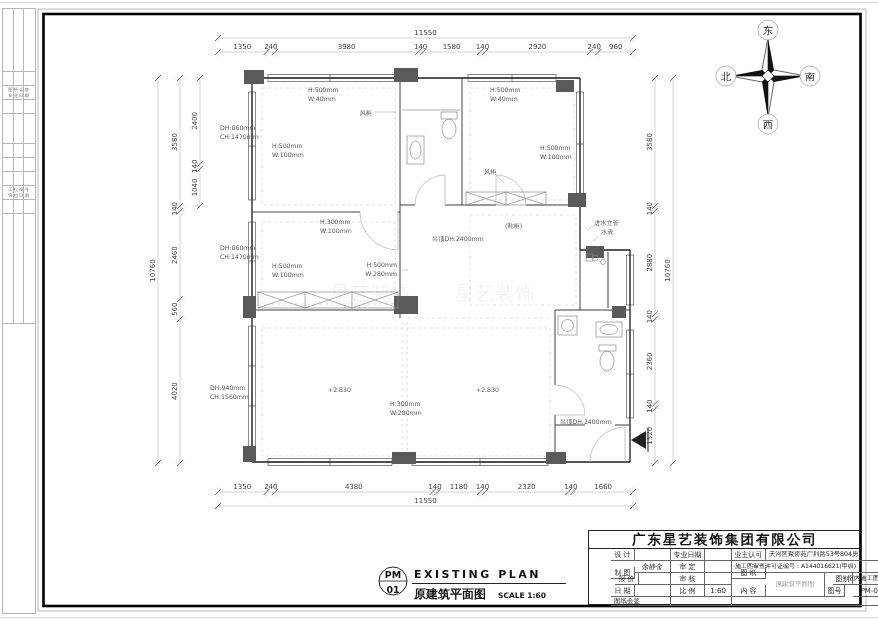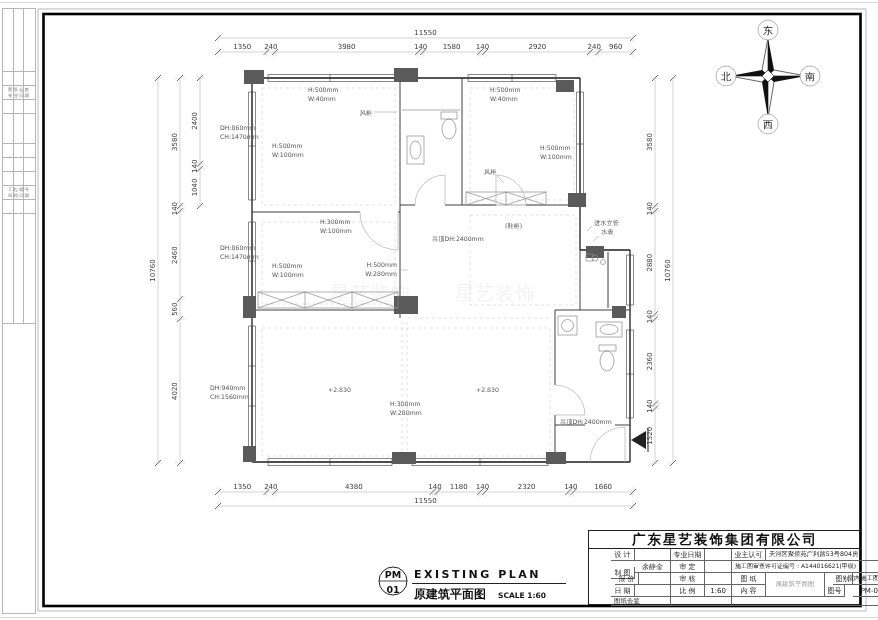--- a/index.html
+++ b/index.html
@@ -405,21 +405,21 @@
     <div class="tc" style="left:60px;top:30px;width:34px;height:12px">审 定</div>
     <div class="tc" style="left:94px;top:30px;width:27px;height:12px"></div>
     <div class="tc" style="left:60px;top:42px;width:34px;height:12px">审 核</div>
     <div class="tc" style="left:94px;top:42px;width:27px;height:12px"></div>
     <div class="tc" style="left:60px;top:54px;width:34px;height:12px">比 例</div>
     <div class="tc" style="left:94px;top:54px;width:27px;height:12px">1:60</div>
 
     <div class="tc" style="left:121px;top:18px;width:34px;height:12px">业主认可</div>
     <div class="tc left" style="left:155px;top:18px;width:117px;height:12px;font-size:6.3px">天河区聚侨苑广利路53号804房</div>
     <div class="tc left" style="left:121px;top:30px;width:151px;height:12px;font-size:6px">施工图审查许可证编号：A144016621(甲级)</div>
-    <div class="tc" style="left:121px;top:42px;width:34px;height:12px">图 纸</div>
+    <div class="tc" style="left:121px;top:36px;width:34px;height:12px">图 纸</div>
     <div class="tc" style="left:121px;top:54px;width:34px;height:12px">内 容</div>
     <div class="tc gray" style="left:155px;top:42px;width:59px;height:24px;font-size:6.5px">原建筑平面图</div>
     <div class="tc" style="left:222px;top:42px;width:20px;height:12px">图别</div>
     <div class="tc" style="left:234px;top:42px;width:38px;height:12px;font-size:6.3px">室内施工图</div>
     <div class="tc" style="left:214px;top:54px;width:20px;height:12px">图号</div>
     <div class="tc" style="left:242px;top:54px;width:38px;height:12px">PM-01</div>
 
     <div class="tc left" style="left:0;top:66px;width:60px;height:9px;font-size:6.5px">图纸会签</div>
     <div class="tc" style="left:60px;top:66px;width:61px;height:9px"></div>
     <div class="tc" style="left:121px;top:66px;width:151px;height:9px"></div>

